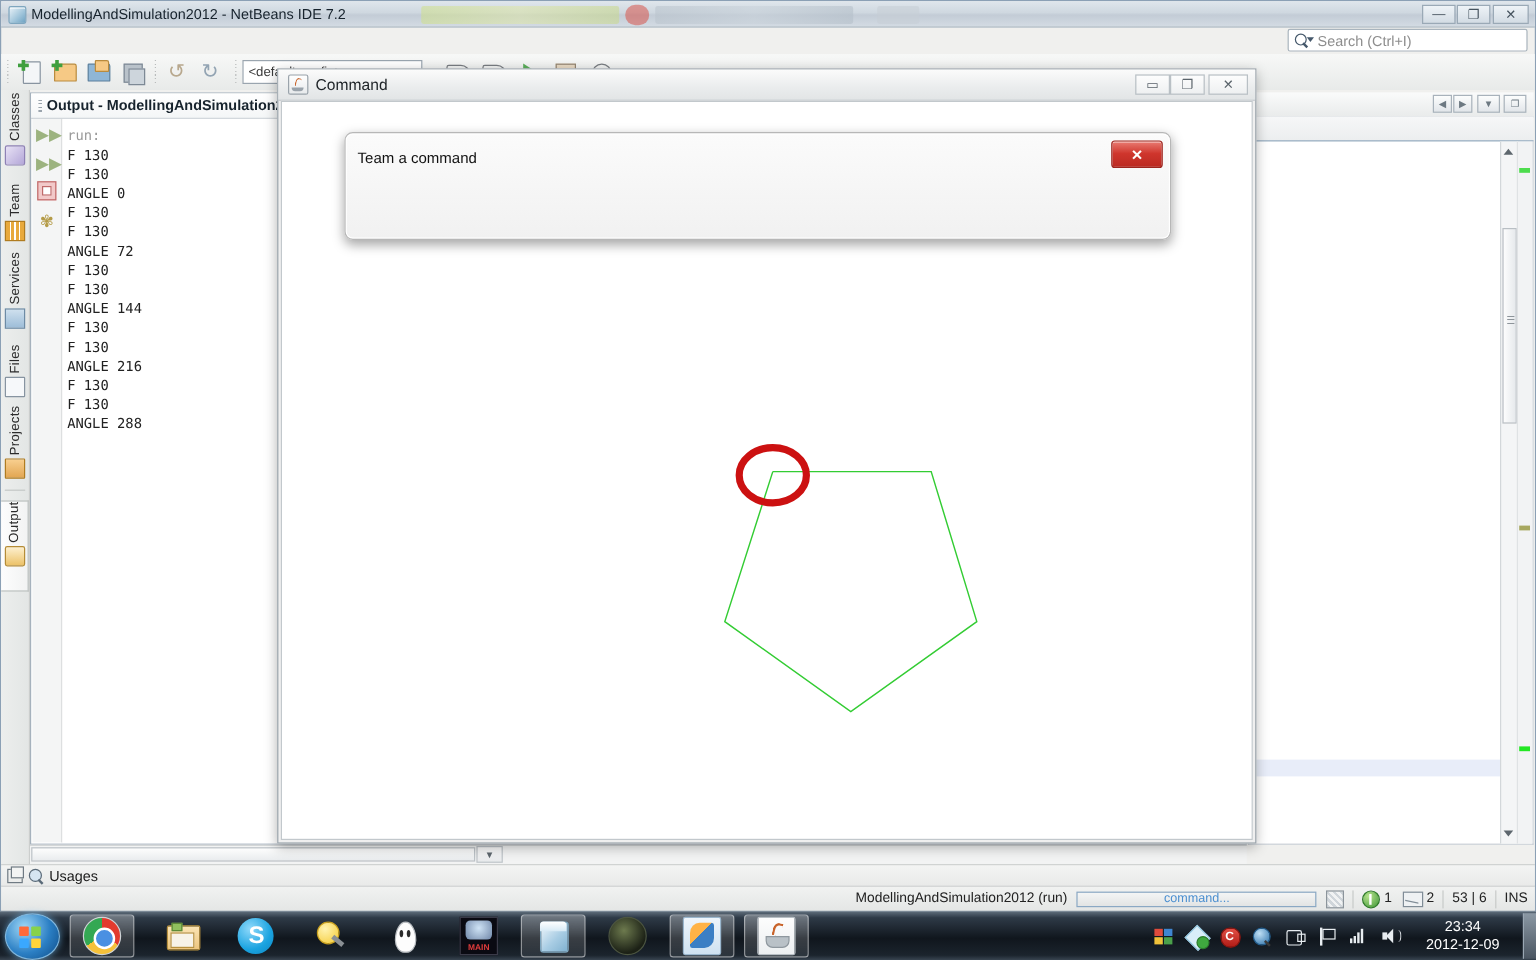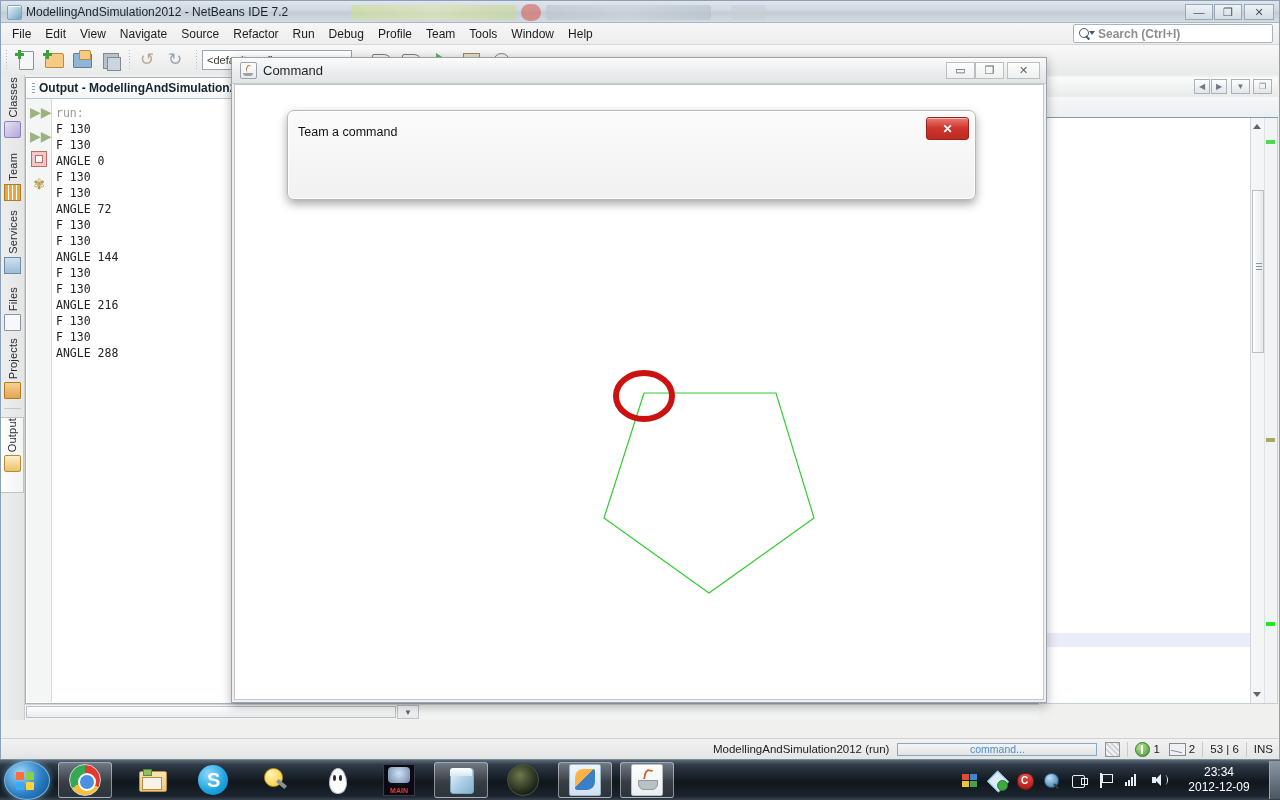--- a/index.html
+++ b/index.html
@@ -31,21 +31,21 @@
   #nb-min{position:absolute;right:66px;top:3px;}
   #nb-max{position:absolute;right:37px;top:3px;}
   #nb-close{position:absolute;right:5px;top:3px;width:30px;}
   
   #nb-menubar{position:absolute;left:0;top:22px;width:1278px;height:22px;
     background:linear-gradient(to bottom,#f5f6f5,#eceded);border-bottom:1px solid #d6d8d8;
     display:flex;align-items:center;padding-left:4px;box-sizing:border-box;}
   .menu-item{padding:2px 7px;font-size:12px;color:#1c1c1c;cursor:default;}
   #nb-search{position:absolute;right:6px;top:23px;width:200px;height:19px;
     background:#fff;border:1px solid #a9b4bd;box-sizing:border-box;display:flex;align-items:center;
-    border-radius:2px;font-weight:bold;}
+    border-radius:2px;}
   #nb-search .sicon{width:16px;height:14px;margin:0 4px 0 4px;position:relative;}
   #nb-search .sicon .lens{position:absolute;left:1px;top:1px;width:8px;height:8px;border-radius:50%;
     border:1.6px solid #45586b;}
   #nb-search .sicon .handle{position:absolute;left:8px;top:8px;width:5px;height:1.6px;background:#45586b;
     transform:rotate(45deg);transform-origin:left center;}
   #nb-search .sicon .caret{position:absolute;left:11px;top:4px;width:0;height:0;
     border-left:3px solid transparent;border-right:3px solid transparent;border-top:4px solid #45586b;}
   #nb-search .sptxt{color:#8d8d8d;font-size:12px;}
   
   #nb-toolbar{position:absolute;left:0;top:44px;width:1278px;height:30px;
@@ -266,35 +266,20 @@
     <div id="nb-title-text">ModellingAndSimulation2012 - NetBeans IDE 7.2</div>
     <div class="win-blur" id="blur1"></div>
     <div class="win-blur" id="blur2"></div>
     <div class="win-blur" id="blur3"></div>
     <div class="win-blur" id="blur4"></div>
     <div class="winbtn" id="nb-min">—</div>
     <div class="winbtn" id="nb-max">❐</div>
     <div class="winbtn" id="nb-close">✕</div>
   </div>
 
-  <div id="nb-menubar">
-    <div class="menu-item">File</div>
-    <div class="menu-item">Edit</div>
-    <div class="menu-item">View</div>
-    <div class="menu-item">Navigate</div>
-    <div class="menu-item">Source</div>
-    <div class="menu-item">Refactor</div>
-    <div class="menu-item">Run</div>
-    <div class="menu-item">Debug</div>
-    <div class="menu-item">Profile</div>
-    <div class="menu-item">Team</div>
-    <div class="menu-item">Tools</div>
-    <div class="menu-item">Window</div>
-    <div class="menu-item">Help</div>
-  </div>
 
   <div id="nb-search">
     <div class="sicon">
       <div class="lens"></div>
         <div class="handle"></div>
         <div class="caret"></div>
     </div>
     <div class="sptxt">Search (Ctrl+I)</div>
   </div>
 
@@ -434,20 +419,28 @@
         </div>
         <div id="ed-marks">
           <div class="mark" style="top:22px;background:#4ddc4d;"></div>
           <div class="mark" style="top:320px;background:#a8a860;"></div>
           <div class="mark" style="top:504px;background:#23e723;"></div>
         </div>
       </div>
     </div>
   </div>
 
+  <div id="usages-bar">
+    <div class="ubox"></div>
+    <div class="mglass">
+        <div class="lens2"></div>
+        <div class="h2"></div>
+      </div>
+    <span>Usages</span>
+  </div>
 
   <div id="nb-status">
     <span>ModellingAndSimulation2012 (run)</span>
     <div style="width:8px;"></div>
     <div id="progbar">
       <span>command...</span>
     </div>
     <div style="width:8px;"></div>
     <div class="stgrid"></div>
     <div class="st-sep"></div>

